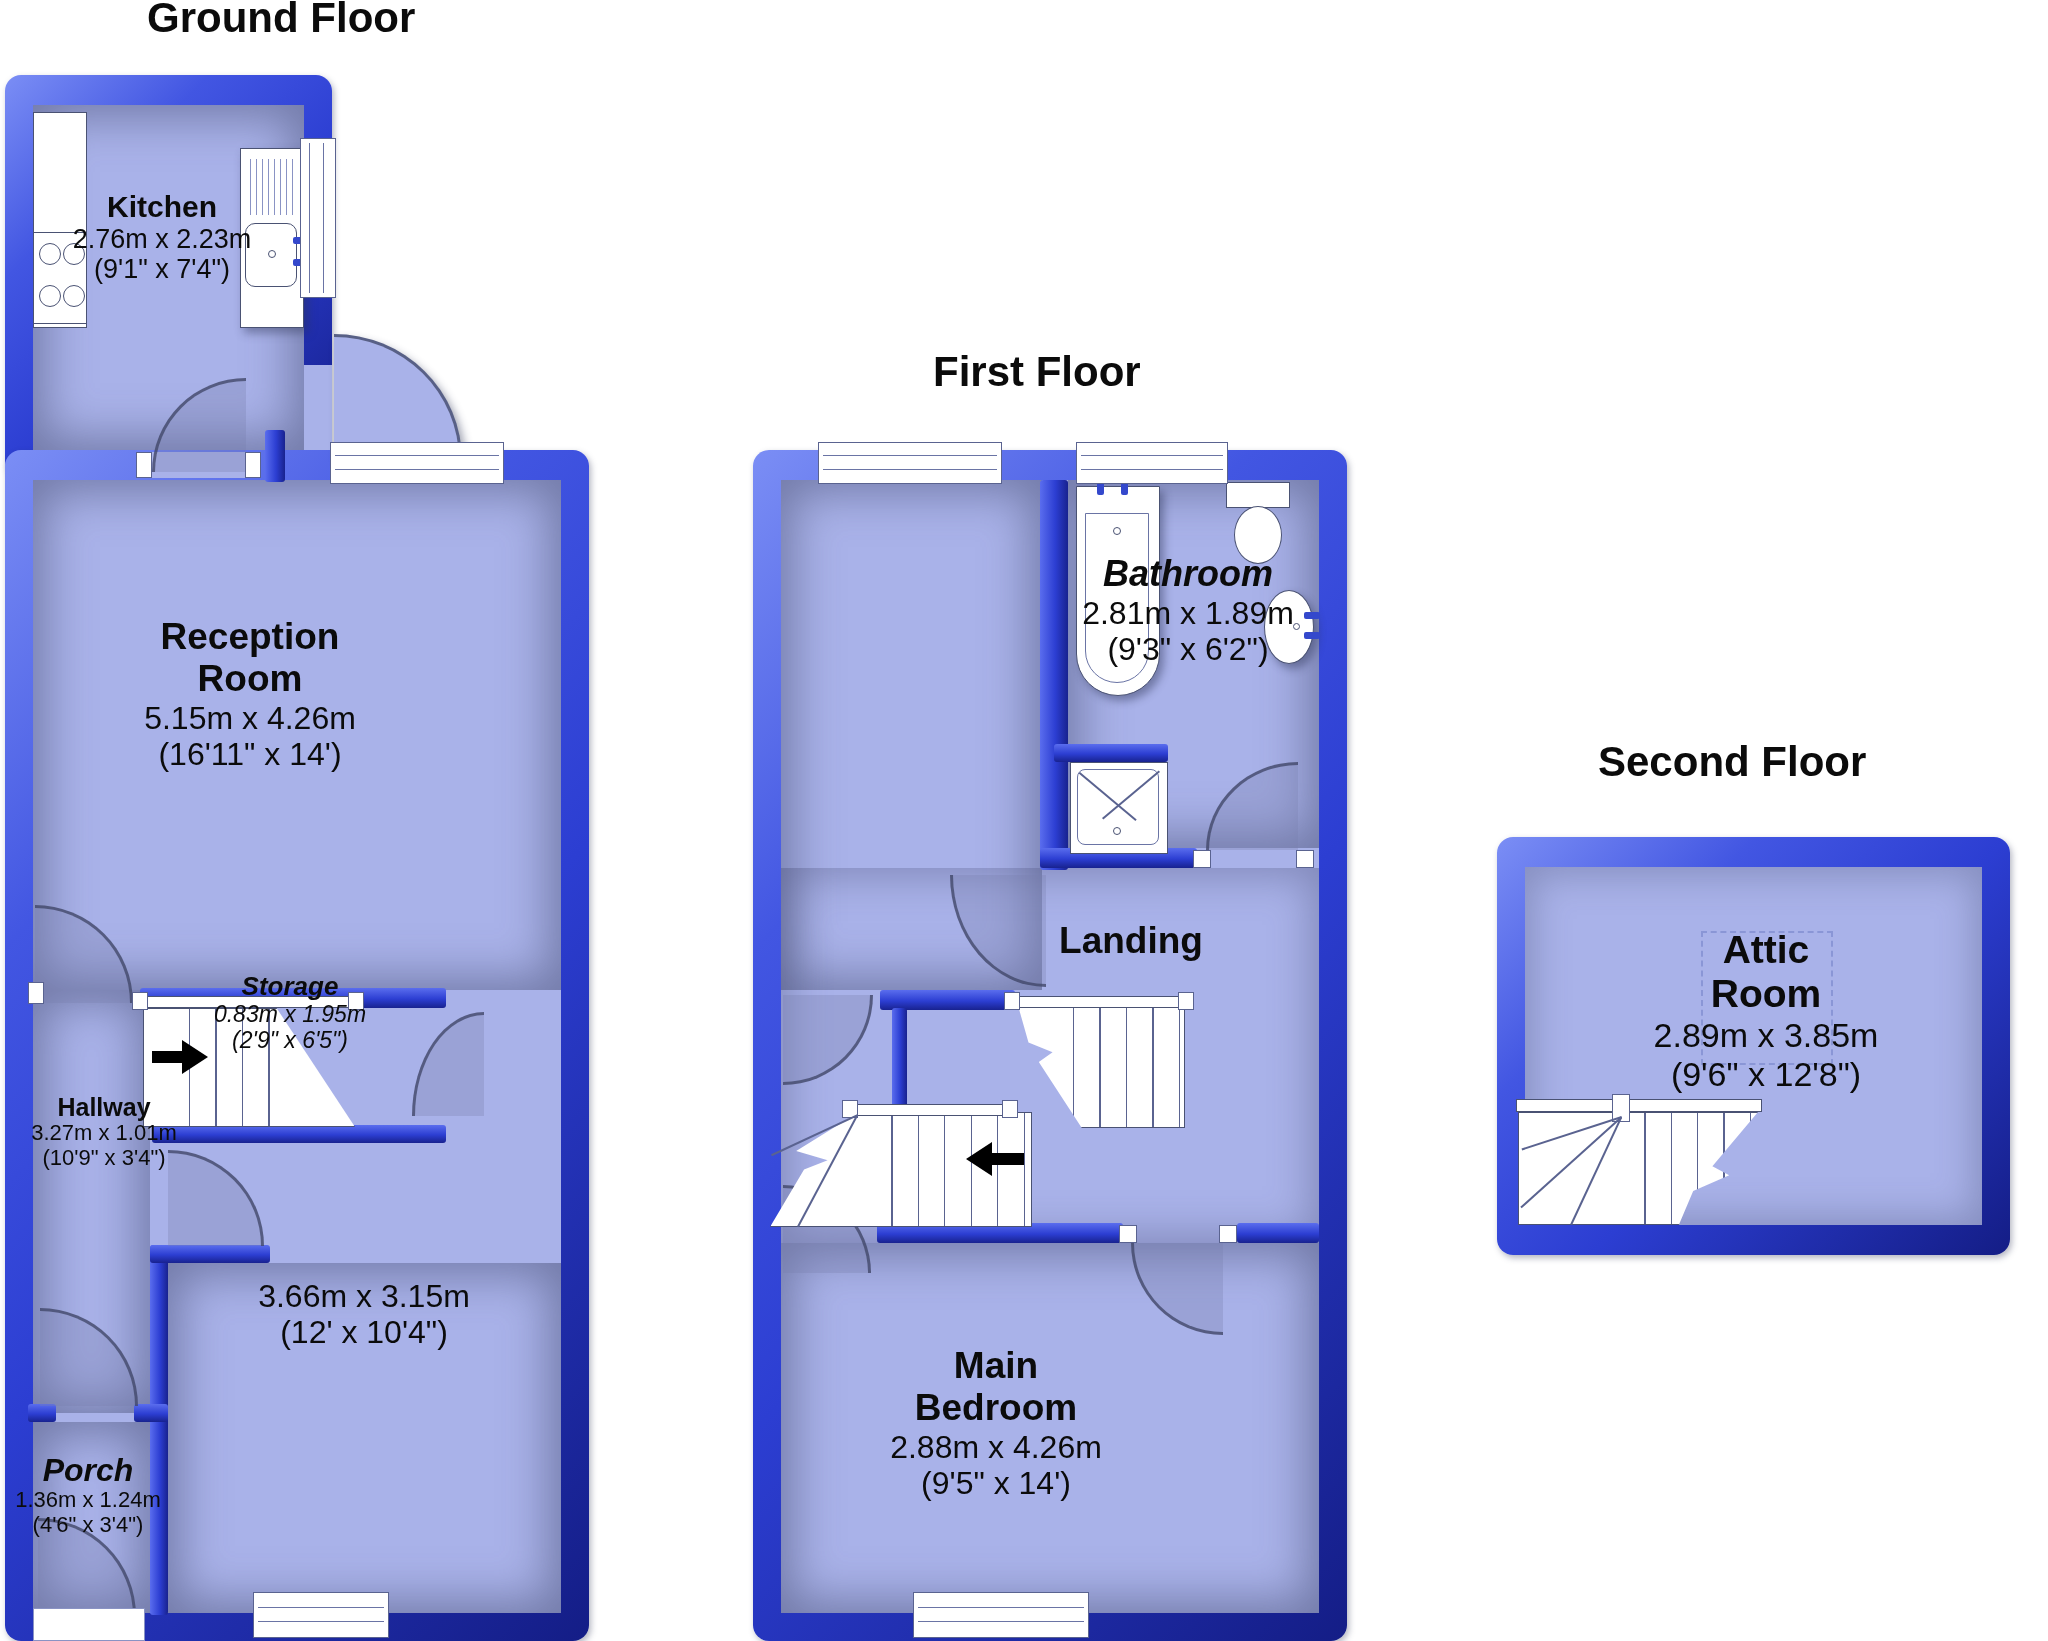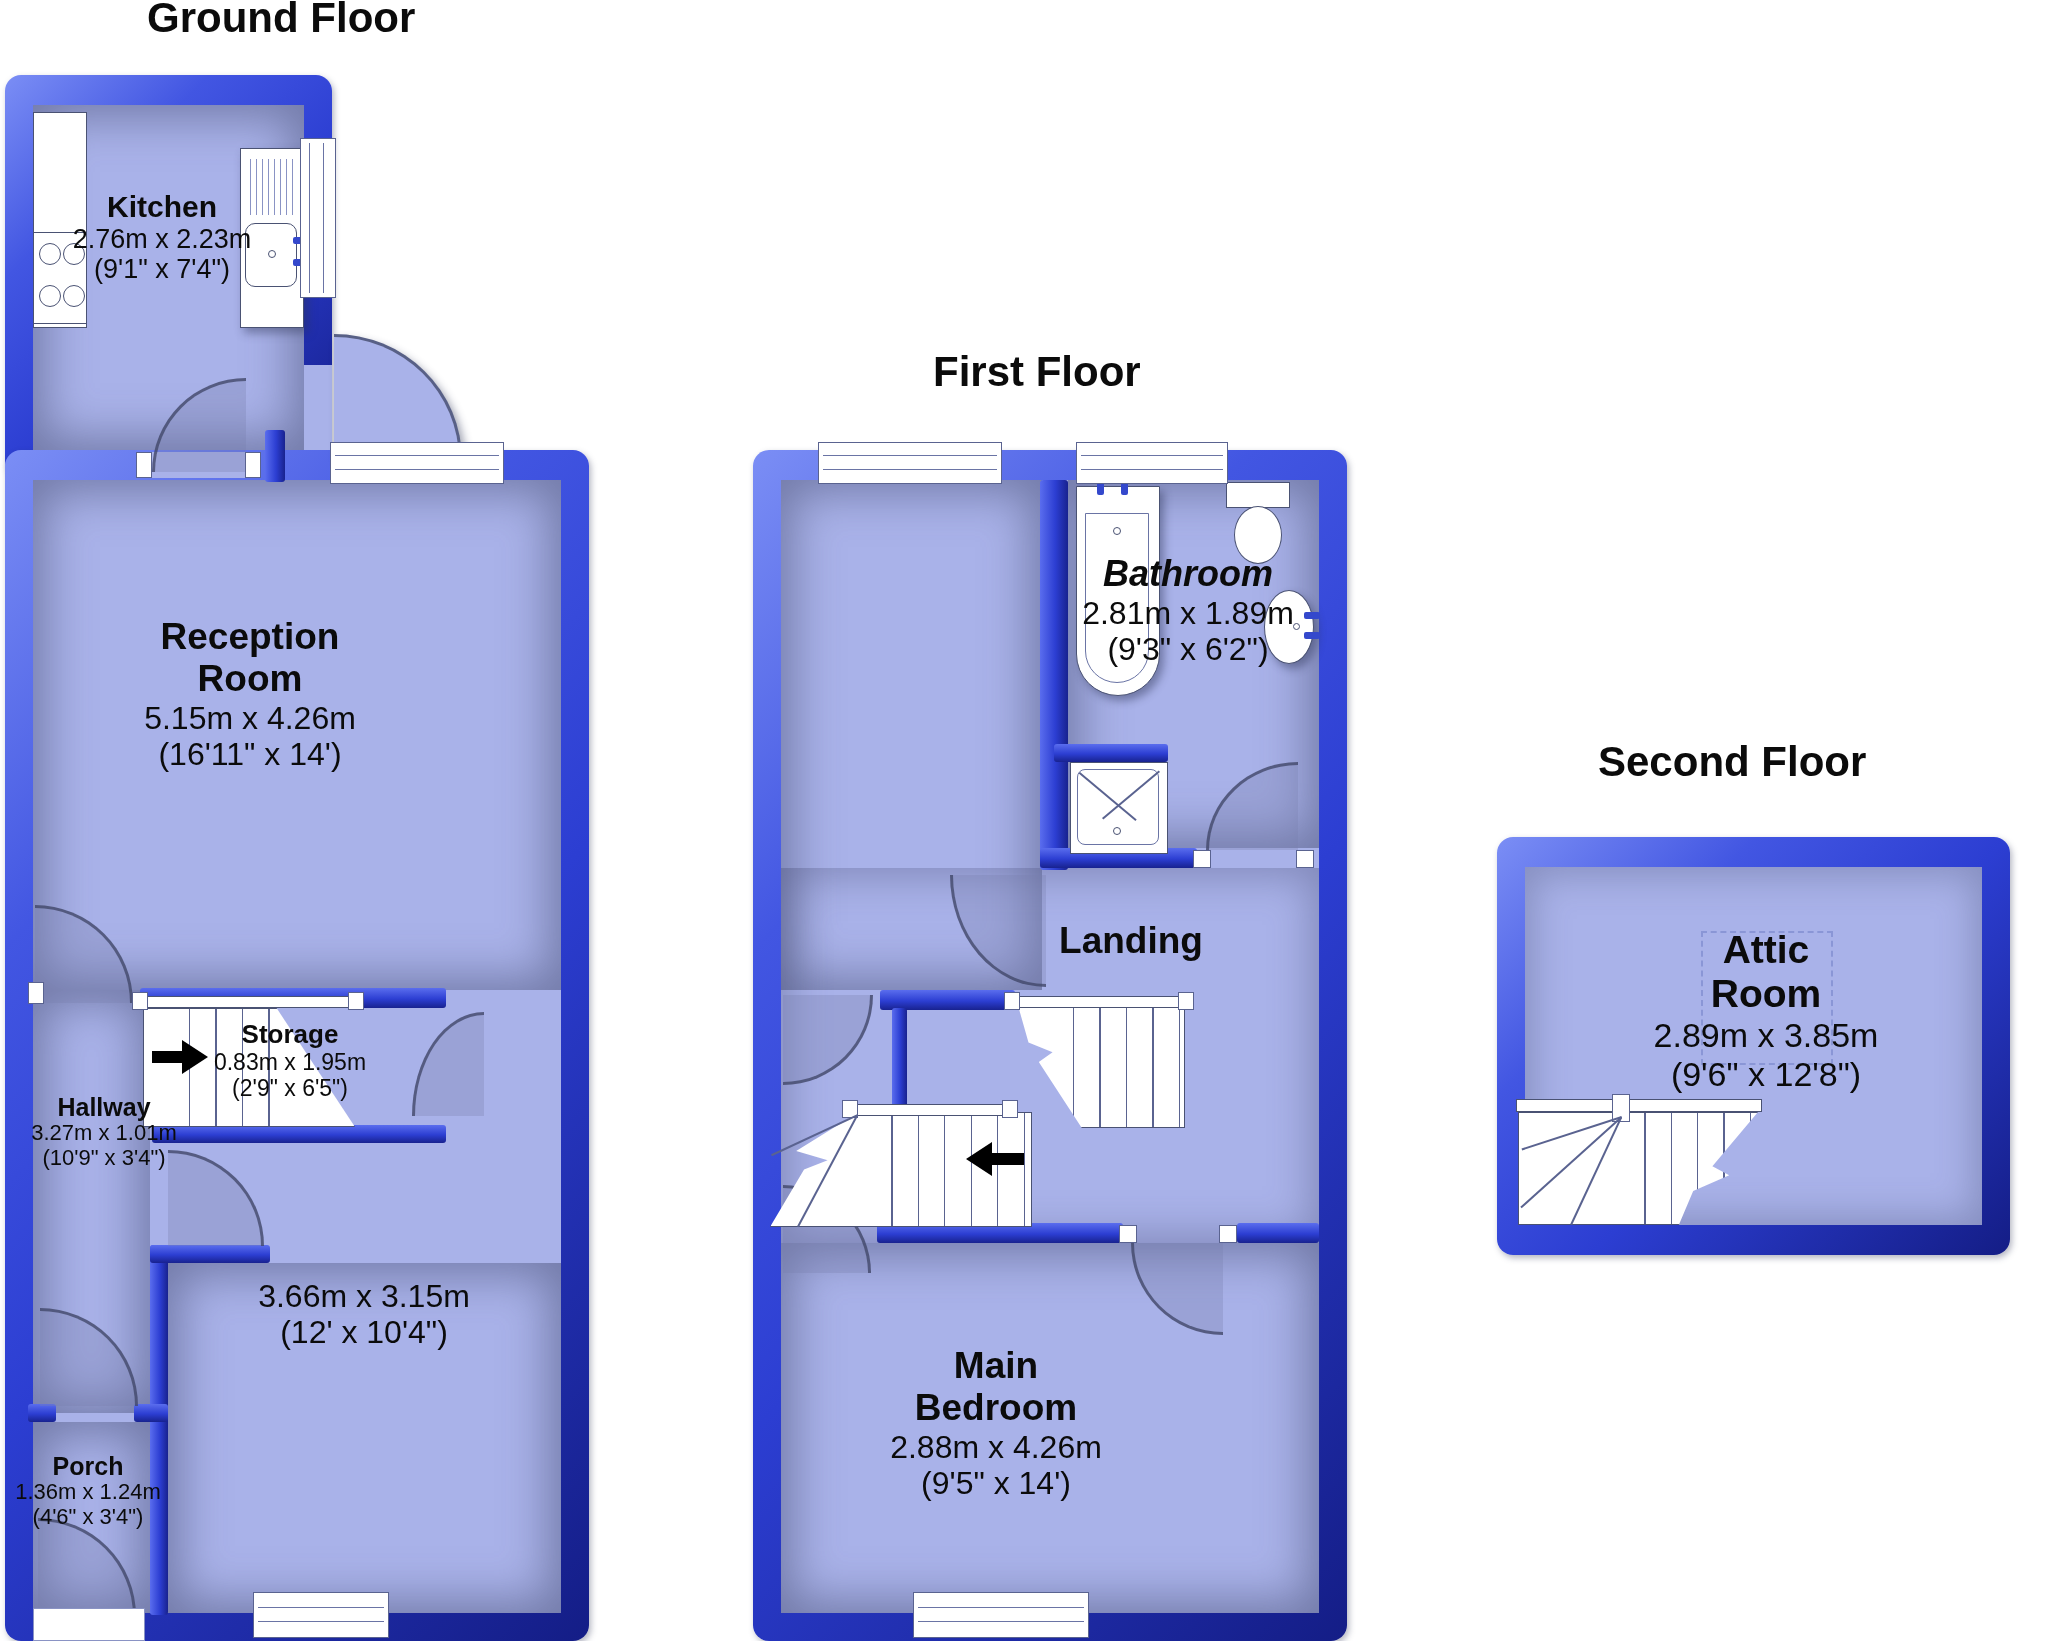--- a/index.html
+++ b/index.html
@@ -130,36 +130,36 @@
   <div class="room-label" style="left:162px;top:190px;">
     <span class="rname" style="font-size:30px;white-space:nowrap;">Kitchen</span>
     <span class="rdim" style="font-size:27px;">2.76m x 2.23m</span>
     <span class="rdim" style="font-size:27px;">(9'1" x 7'4")</span>
   </div>
   <div class="room-label" style="left:250px;top:616px;">
     <span class="rname" style="font-size:37px;width:250px;text-align:center;">Reception Room</span>
     <span class="rdim" style="font-size:32px;">5.15m x 4.26m</span>
     <span class="rdim" style="font-size:32px;">(16'11" x 14')</span>
   </div>
-  <div class="room-label" style="left:290px;top:1020px;">
+  <div class="room-label" style="left:290px;top:972px;font-style:italic;">
     <span class="rname" style="font-size:26px;white-space:nowrap;">Storage</span>
     <span class="rdim" style="font-size:23px;">0.83m x 1.95m</span>
     <span class="rdim" style="font-size:23px;">(2'9" x 6'5")</span>
   </div>
   <div class="room-label" style="left:104px;top:1093px;">
     <span class="rname" style="font-size:25px;white-space:nowrap;">Hallway</span>
     <span class="rdim" style="font-size:22px;">3.27m x 1.01m</span>
     <span class="rdim" style="font-size:22px;">(10'9" x 3'4")</span>
   </div>
   <div class="room-label" style="left:364px;top:1278px;">
     <span class="rdim" style="font-size:32px;">3.66m x 3.15m</span>
     <span class="rdim" style="font-size:32px;">(12' x 10'4")</span>
   </div>
   <div class="room-label" style="left:88px;top:1452px;">
-    <span class="rname" style="font-size:25px;white-space:nowrap;">Porch</span>
+    <span class="rname" style="font-size:32px;white-space:nowrap;font-style:italic;">Porch</span>
     <span class="rdim" style="font-size:22px;">1.36m x 1.24m</span>
     <span class="rdim" style="font-size:22px;">(4'6" x 3'4")</span>
   </div>
 
   <div class="frame" style="left:753px;top:450px;width:594px;height:1191px;z-index:1;"></div>
   <div class="floor" style="left:781px;top:480px;width:538px;height:1133px;z-index:2;"></div>
 
   <div class="rshadow" style="left:781px;top:480px;width:261px;height:510px;"></div>
   <div class="rshadow" style="left:1068px;top:480px;width:251px;height:368px;"></div>
   <div class="rshadow" style="left:781px;top:868px;width:538px;height:375px;box-shadow:inset 0 0 40px 8px rgba(70,76,115,0.40);"></div>

